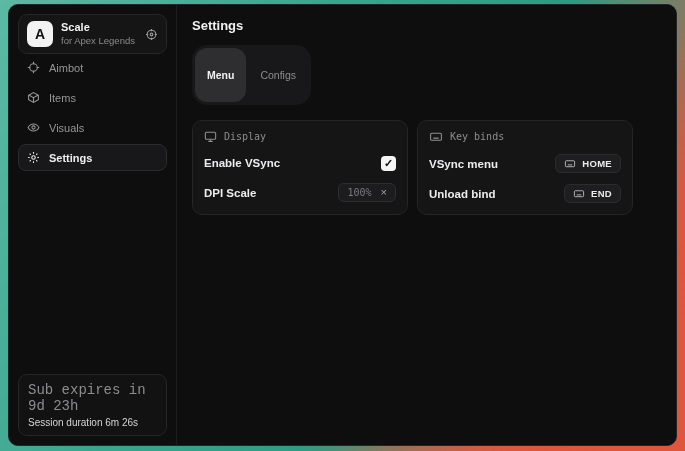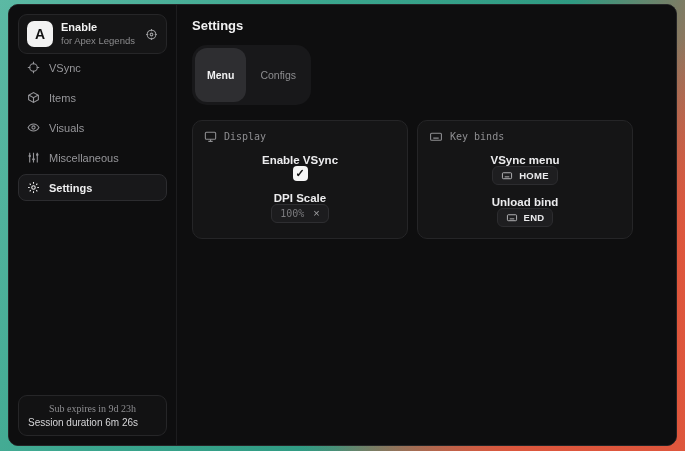--- a/index.html
+++ b/index.html
@@ -44,21 +44,21 @@
   }
   .nav-item .ni { display:flex; color:inherit; }
   .nav-item.selected {
     background:#18181a; border-color:#2c2c2f; color:#ededee; font-weight:600;
   }
   .side-spacer { flex:1; }
   .sub-card {
     border:1px solid #262628; border-radius:9px; padding:7px 9px;
     display:flex; flex-direction:column; gap:3px; background:#121213;
   }
-  .sub-line1 { font-family:Liberation Serif, serif; font-size:10px; color:#8d8d90;text-align:center; }
+  .sub-line1 { font-family:Liberation Mono, monospace; font-size:14px; color:#8d8d90; }
   .sub-line2 { font-size:10px; color:#d5d5d7; }
   
   .main { flex:1; padding:13px 15px; background:#0e0e0f; }
   .page-title { color:#f1f1f2; font-size:13px; font-weight:700; }
   .tabbar {
     display:inline-flex; margin-top:12px; background:#18181a;
     border-radius:15px; padding:3px; gap:2px;
   }
   .tab {
     font-size:10.5px; padding:21px 12px; border-radius:12px; color:#8c8c8f; cursor:pointer;
@@ -68,21 +68,21 @@
   .card {
     width:216px; background:#151516; border:1px solid #252527; border-radius:10px;
     padding:9px 11px 11px;
   }
   .card-head {
     display:flex; align-items:center; gap:7px; color:#8e8e91;
     font-family:"DejaVu Sans Mono", monospace; font-size:10px;
   }
   .card-head .ci { display:flex; color:#8e8e91; }
   .row {
-    display:flex; align-items:center; justify-content:space-between; margin-top:11px; min-height:18px;flex-direction:column;
+    display:flex; align-items:center; justify-content:space-between; margin-top:11px; min-height:18px;
   }
   .row-label { color:#ececee; font-size:11.5px; font-weight:600; }
   .checkbox {
     width:15px; height:15px; background:#f5f5f5; border-radius:4px;
     display:flex; align-items:center; justify-content:center;
     color:#111; font-size:11px; font-weight:700; cursor:pointer;
   }
   .pill-input {
     display:flex; align-items:flex-start; gap:9px;
     background:#1c1c1e; border:1px solid #2e2e31; border-radius:6px;
@@ -104,21 +104,21 @@
 
 <div class="window">
 
   <aside class="sidebar">
 
     <div class="brand-card">
       <div class="logo-tile">
         <span>A</span>
       </div>
       <div class="brand-text">
-        <div class="brand-name">Enable</div>
+        <div class="brand-name">Scale</div>
         <div class="brand-sub">for Apex Legends</div>
       </div>
       <span class="brand-icon">
         <svg width="13" height="13" viewBox="0 0 24 24" fill="none" stroke="currentColor" stroke-width="2">
           <circle cx="12" cy="12" r="8"></circle>
             <circle cx="12" cy="12" r="2.5"></circle>
           <line x1="12" y1="2" x2="12" y2="6"></line>
             <line x1="12" y1="18" x2="12" y2="22"></line>
           <line x1="2" y1="12" x2="6" y2="12"></line>
             <line x1="18" y1="12" x2="22" y2="12"></line>
@@ -132,21 +132,21 @@
       <div class="nav-item">
         <span class="ni">
           <svg width="13" height="13" viewBox="0 0 24 24" fill="none" stroke="currentColor" stroke-width="2">
             <circle cx="12" cy="12" r="7"></circle>
             <line x1="12" y1="1.5" x2="12" y2="6"></line>
               <line x1="12" y1="18" x2="12" y2="22.5"></line>
             <line x1="1.5" y1="12" x2="6" y2="12"></line>
               <line x1="18" y1="12" x2="22.5" y2="12"></line>
           </svg>
         </span>
-        <span>VSync</span>
+        <span>Aimbot</span>
       </div>
 
       <div class="nav-item">
         <span class="ni">
           <svg width="13" height="13" viewBox="0 0 24 24" fill="none" stroke="currentColor" stroke-width="2">
             <path d="M21 16V8l-9-5-9 5v8l9 5 9-5z"></path>
             <path d="M3.3 7.5 12 12.3l8.7-4.8"></path>
               <line x1="12" y1="12.3" x2="12" y2="21"></line>
           </svg>
         </span>
@@ -156,33 +156,20 @@
       <div class="nav-item">
         <span class="ni">
           <svg width="13" height="13" viewBox="0 0 24 24" fill="none" stroke="currentColor" stroke-width="2">
             <path d="M2 12s3.5-6.5 10-6.5S22 12 22 12s-3.5 6.5-10 6.5S2 12 2 12z"></path>
             <circle cx="12" cy="12" r="3"></circle>
           </svg>
         </span>
         <span>Visuals</span>
       </div>
 
-      <div class="nav-item">
-        <span class="ni">
-          <svg width="13" height="13" viewBox="0 0 24 24" fill="none" stroke="currentColor" stroke-width="2">
-            <line x1="5" y1="3" x2="5" y2="21"></line>
-              <line x1="12" y1="3" x2="12" y2="21"></line>
-              <line x1="19" y1="3" x2="19" y2="21"></line>
-            <circle cx="5" cy="9" r="2.2" fill="currentColor" stroke="none"></circle>
-            <circle cx="12" cy="15" r="2.2" fill="currentColor" stroke="none"></circle>
-            <circle cx="19" cy="7" r="2.2" fill="currentColor" stroke="none"></circle>
-          </svg>
-        </span>
-        <span>Miscellaneous</span>
-      </div>
 
       <div class="nav-item selected">
         <span class="ni">
           <svg width="13" height="13" viewBox="0 0 24 24" fill="none" stroke="currentColor" stroke-width="2">
             <circle cx="12" cy="12" r="3.2"></circle>
             <path d="M12 2v3M12 19v3M2 12h3M19 12h3M4.9 4.9l2.1 2.1M17 17l2.1 2.1M19.1 4.9 17 7M7 17l-2.1 2.1"></path>
           </svg>
         </span>
         <span>Settings</span>
       </div>

